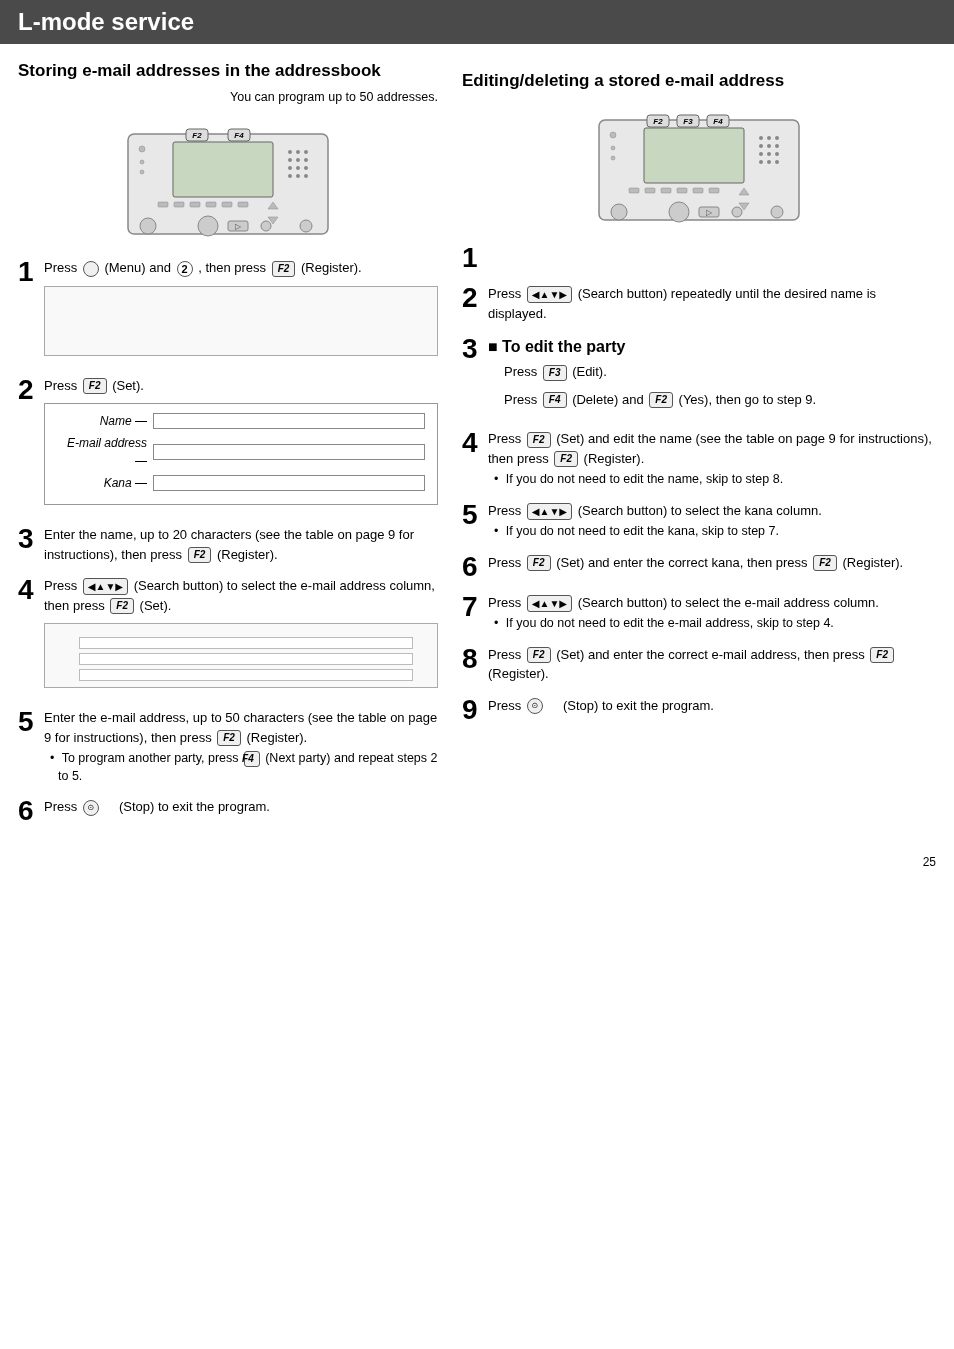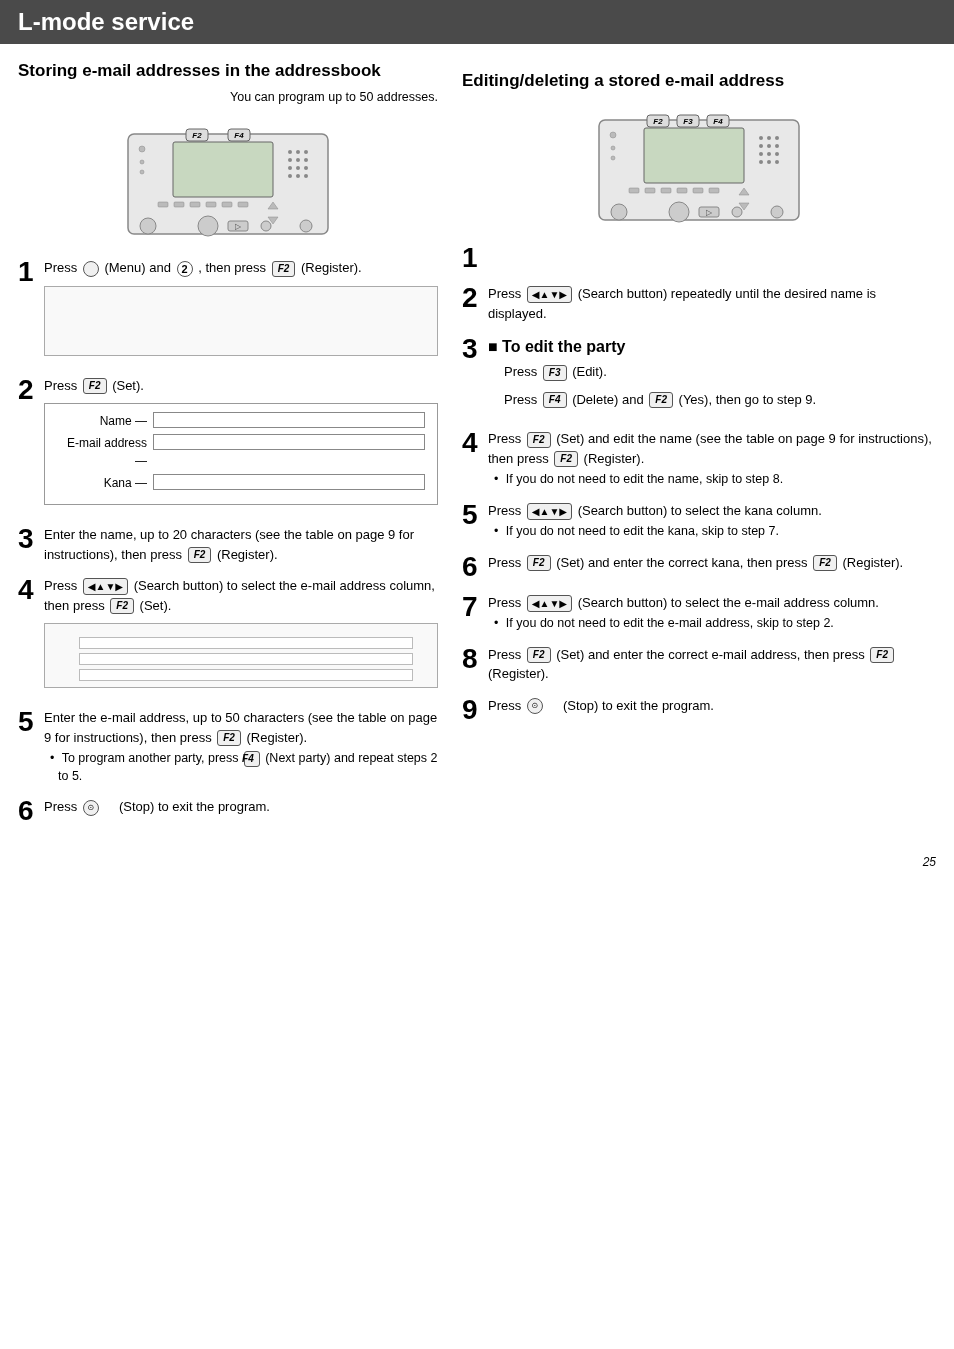--- a/index.html
+++ b/index.html
@@ -80,23 +80,24 @@
 
     .form-box {
       border: 1px solid #999;
       padding: 8px 12px;
       margin: 8px 0;
       background: #fff;
     }
 
     .form-row {
       display: flex;
-      align-items: flex-start;
+      align-items: center;
       margin-bottom: 4px;
       font-size: 12.5px;
+      font-style: italic;
     }
 
     .form-label {
       width: 90px;
       text-align: right;
       margin-right: 6px;
       font-size: 12px;
     }
 
     .form-field {
@@ -215,21 +216,20 @@
     .sub-step-block {
       padding-left: 16px;
       margin-bottom: 8px;
     }
 
     .page-number {
       text-align: right;
       font-size: 12px;
       padding: 8px 18px;
       margin-top: 10px;
-      font-style: italic;
     }
 
     
     svg.device {
       width: 260px;
       height: 130px;
     }
   </style>
 </head>
 <body>
@@ -464,21 +464,21 @@
       <div class="step-content">
         Press <span class="key-badge">F2</span> (Set) and enter the correct kana, then press <span class="key-badge">F2</span> (Register).
       </div>
     </div>
 
     <div class="step">
       <div class="step-num">7</div>
       <div class="step-content">
         Press <span class="search-btn">◀▲▼▶</span> (Search button) to select the e-mail address column.
         <div class="bullet-item">
-          If you do not need to edit the e-mail address, skip to step 2.
+          If you do not need to edit the e-mail address, skip to step 4.
         </div>
       </div>
     </div>
 
     <div class="step">
       <div class="step-num">8</div>
       <div class="step-content">
         Press <span class="key-badge">F2</span> (Set) and enter the correct e-mail address, then press <span class="key-badge">F2</span> (Register).
       </div>
     </div>

